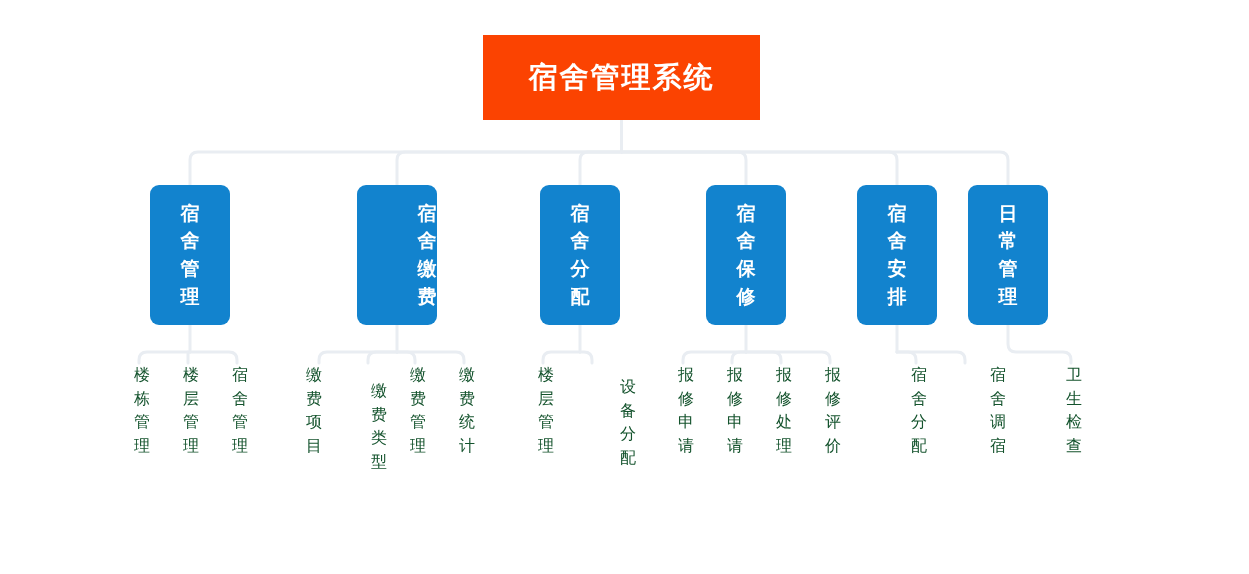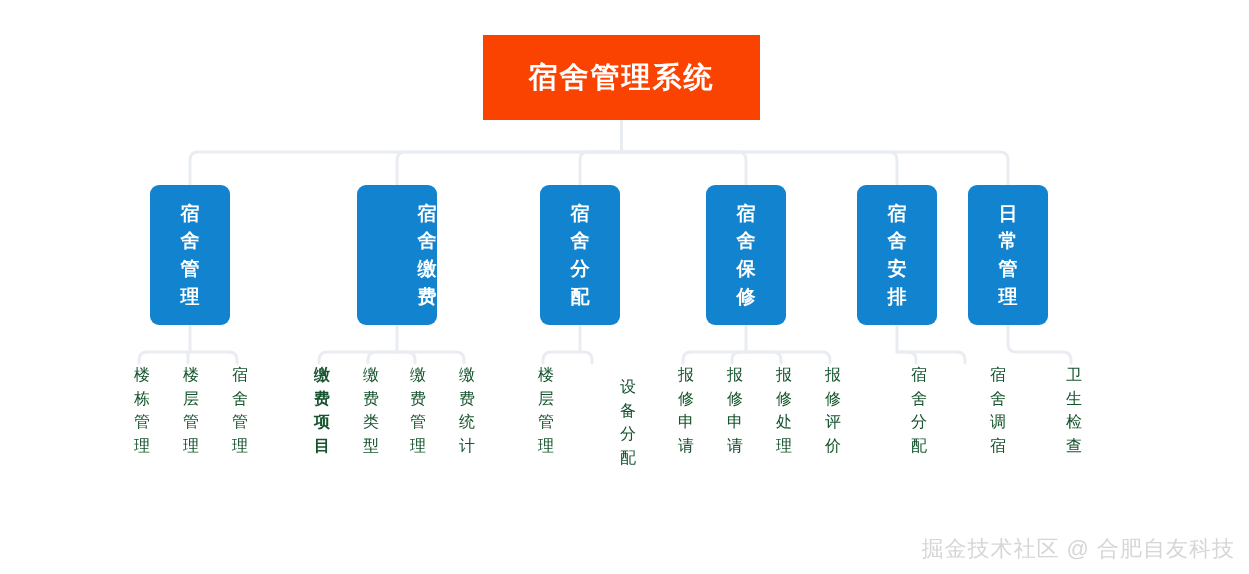--- a/index.html
+++ b/index.html
@@ -144,33 +144,32 @@
     <span class="branch-label">宿舍安排</span>
   </div>
   <div class="branch-box" style="left:968px;top:185px;">
     <span class="branch-label">日常管理</span>
   </div>
 
   <div class="leaf-label" style="left:128px;">楼栋管理</div>
   <div class="leaf-label" style="left:177px;">楼层管理</div>
   <div class="leaf-label" style="left:226px;">宿舍管理</div>
 
-  <div class="leaf-label" style="left:308px;font-weight:bold;">缴费项目</div>
-  <div class="leaf-label" style="left:357px;">缴费类型</div>
+  <div class="leaf-label" style="left:300px;">缴费项目</div>
+  <div class="leaf-label" style="left:365px;margin-top:16px;">缴费类型</div>
   <div class="leaf-label" style="left:404px;">缴费管理</div>
   <div class="leaf-label" style="left:453px;">缴费统计</div>
 
   <div class="leaf-label" style="left:532px;">楼层管理</div>
   <div class="leaf-label" style="left:614px;margin-top:12px;">设备分配</div>
 
   <div class="leaf-label" style="left:672px;">报修申请</div>
   <div class="leaf-label" style="left:721px;">报修申请</div>
   <div class="leaf-label" style="left:770px;">报修处理</div>
   <div class="leaf-label" style="left:819px;">报修评价</div>
 
   <div class="leaf-label" style="left:905px;">宿舍分配</div>
   <div class="leaf-label" style="left:954px;margin-left:30px;">宿舍调宿</div>
 
   <div class="leaf-label" style="left:1060px;">卫生检查</div>
 
-  <div class="watermark">掘金技术社区 @ 合肥自友科技</div>
 
 </div>
 
 </body></html>

